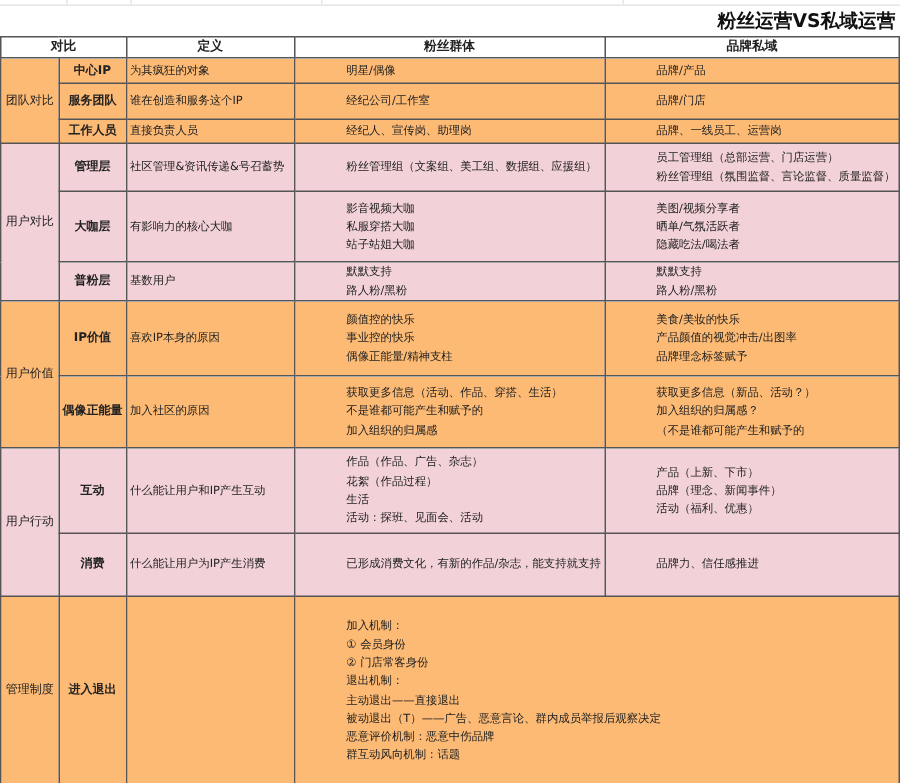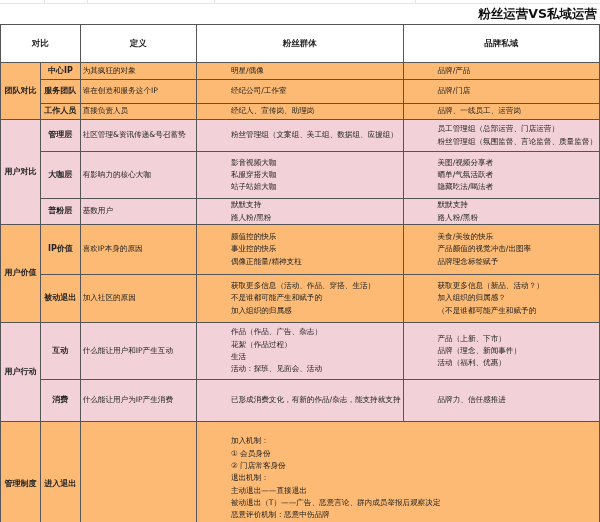--- a/index.html
+++ b/index.html
@@ -5,21 +5,21 @@
     html, body { margin: 0; padding: 0; background: #ffffff; }
     body { width: 600px; height: 522px; overflow: hidden; position: relative;
            font-family: "DejaVu Sans", "Liberation Sans", sans-serif; color: #222; }
     .gridtop { position: absolute; left: 0; top: 0; width: 600px; height: 3px; border-bottom: 1px solid #e6e6e6; }
     .gridtop span { position: absolute; top: 0; height: 3px; border-left: 1px solid #e6e6e6; }
     .title { position: absolute; left: 0; top: 4px; width: 597px; height: 20px; line-height: 20px;
              text-align: right; font-size: 12.5px; font-weight: bold; color: #111; }
     table { position: absolute; left: 0; top: 24px; border-collapse: collapse; table-layout: fixed; }
     td { border: 1px solid #555; font-size: 7.6px; line-height: 12.3px; padding: 0 2px; vertical-align: middle; overflow: hidden; white-space: nowrap; }
     td.hdr { background: #ffffff; font-weight: bold; text-align: center; font-size: 8.5px; }
-    td.grp { font-weight: bold; text-align: center; font-size: 8px; }
+    td.grp { font-weight: normal; text-align: center; font-size: 8px; }
     td.sub { font-weight: bold; text-align: center; font-size: 8px; }
     .blue td { background: #fdba74; }
     .pink td { background: #f2d2d8; }
     .line { display: block; margin-left: 32px; }
   </style>
 </head>
 <body>
 
 <div class="gridtop">
   <span style="left:44px"></span>
@@ -33,21 +33,21 @@
 <table>
   <colgroup>
     <col style="width:44px">
       <col style="width:43px">
       <col style="width:127px">
       <col style="width:201px">
       <col style="width:182px">
   </colgroup>
 
   <tbody>
-      <tr style="height:38px">
+      <tr style="height:14px">
     <td class="hdr" colspan="2">对比</td>
     <td class="hdr">定义</td>
     <td class="hdr">粉丝群体</td>
     <td class="hdr">品牌私域</td>
   </tr>
 
   <tr class="blue" style="height:17px">
     <td class="grp" rowspan="3">团队对比</td>
     <td class="sub">中心IP</td>
     <td>为其疯狂的对象</td>
@@ -127,21 +127,21 @@
       <span class="line">事业控的快乐</span>
       <span class="line">偶像正能量/精神支柱</span>
     </td>
     <td>
       <span class="line">美食/美妆的快乐</span>
       <span class="line">产品颜值的视觉冲击/出图率</span>
       <span class="line">品牌理念标签赋予</span>
     </td>
   </tr>
   <tr class="blue" style="height:48px">
-    <td class="sub">被动退出</td>
+    <td class="sub">偶像正能量</td>
     <td>加入社区的原因</td>
     <td>
       <span class="line">获取更多信息（活动、作品、穿搭、生活）</span>
       <span class="line">不是谁都可能产生和赋予的</span>
       <span class="line">加入组织的归属感</span>
     </td>
     <td>
       <span class="line">获取更多信息（新品、活动？）</span>
       <span class="line">加入组织的归属感？</span>
       <span class="line">（不是谁都可能产生和赋予的</span>

